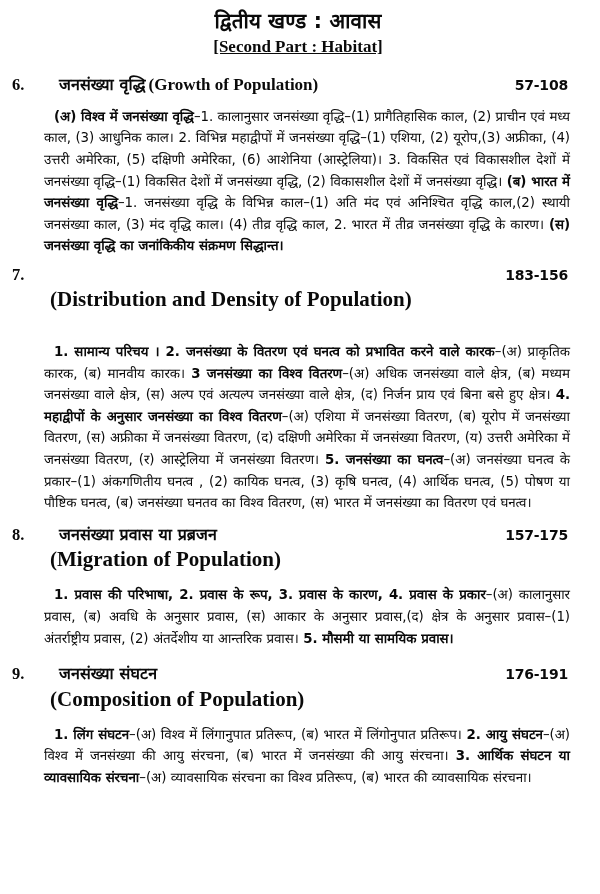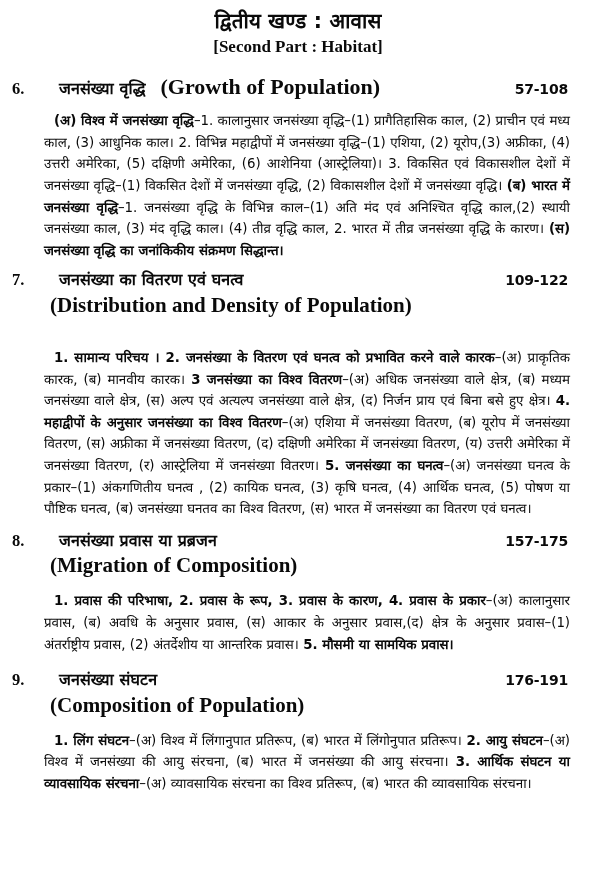--- a/index.html
+++ b/index.html
@@ -37,20 +37,21 @@
     line-height: 1.32;
     letter-spacing: 0.2px;
     margin: 2px 0 1px 0;
   }
   .part-title-en {
     font-family: "Liberation Serif", "DejaVu Serif", serif;
     font-weight: bold;
     font-size: 17px;
     line-height: 1.3;
     margin: 0 0 16px 0;
+    text-decoration: underline;
   }
 
   
   .entry {
     position: relative;
     margin: 0 0 2px 0;
   }
   .entry-headrow {
     display: flex;
     align-items: baseline;
@@ -77,22 +78,22 @@
     font-weight: bold;
     font-size: 16px;
     line-height: 1.35;
     letter-spacing: 0.1px;
     white-space: nowrap;
     margin-left: 25px;
   }
   .entry-title-en-inline {
     font-family: "Liberation Serif", "DejaVu Serif", serif;
     font-weight: bold;
-    font-size: 22px;
-    padding-left: 15px;
+    font-size: 17px;
+    padding-left: 3px;
     white-space: nowrap;
   }
   .entry-pages {
     font-family: "DejaVu Sans", "Liberation Sans", sans-serif;
     font-weight: bold;
     font-size: 14px;
     letter-spacing: -0.2px;
     flex: 0 0 auto;
     padding-right: 18px;
     white-space: nowrap;
@@ -153,37 +154,36 @@
       </div>
       <span class="entry-pages">57-108</span>
     </div>
     <div class="entry-body indent-first"><b>(अ) विश्व में जनसंख्या वृद्धि</b>–1. कालानुसार जनसंख्या वृद्धि–(1) प्रागैतिहासिक काल, (2) प्राचीन एवं मध्य काल, (3) आधुनिक काल। 2. विभिन्न महाद्वीपों में जनसंख्या वृद्धि–(1) एशिया, (2) यूरोप,(3) अफ्रीका, (4) उत्तरी अमेरिका, (5) दक्षिणी अमेरिका, (6) आशेनिया (आस्ट्रेलिया)। 3. विकसित एवं विकासशील देशों में जनसंख्या वृद्धि–(1) विकसित देशों में जनसंख्या वृद्धि, (2) विकासशील देशों में जनसंख्या वृद्धि। <b>(ब) भारत में जनसंख्या वृद्धि</b>–1. जनसंख्या वृद्धि के विभिन्न काल–(1) अति मंद एवं अनिश्चित वृद्धि काल,(2) स्थायी जनसंख्या काल, (3) मंद वृद्धि काल। (4) तीव्र वृद्धि काल, 2. भारत में तीव्र जनसंख्या वृद्धि के कारण। <b>(स) जनसंख्या वृद्धि का जनांकिकीय संक्रमण सिद्धान्त।</b></div>
   </div>
 
   <div class="entry e7">
     <div class="entry-headrow">
       <div class="entry-num-title">
         <span class="entry-num">7.</span>
-        <span class="entry-title-hi">जनसंख्या का वितरण एवं घनत्व</span>
       </div>
-      <span class="entry-pages">109-122</span>
+      <span class="entry-pages">183-156</span>
     </div>
     <div class="entry-title-en-block">(Distribution and Density of Population)</div>
     <div class="entry-body indent-first"><b>1. सामान्य परिचय । 2. जनसंख्या के वितरण एवं घनत्व को प्रभावित करने वाले कारक</b>–(अ) प्राकृतिक कारक, (ब) मानवीय कारक। <b>3 जनसंख्या का विश्व वितरण</b>–(अ) अधिक जनसंख्या वाले क्षेत्र, (ब) मध्यम जनसंख्या वाले क्षेत्र, (स) अल्प एवं अत्यल्प जनसंख्या वाले क्षेत्र, (द) निर्जन प्राय एवं बिना बसे हुए क्षेत्र। <b>4. महाद्वीपों के अनुसार जनसंख्या का विश्व वितरण</b>–(अ) एशिया में जनसंख्या वितरण, (ब) यूरोप में जनसंख्या वितरण, (स) अफ्रीका में जनसंख्या वितरण, (द) दक्षिणी अमेरिका में जनसंख्या वितरण, (य) उत्तरी अमेरिका में जनसंख्या वितरण, (र) आस्ट्रेलिया में जनसंख्या वितरण। <b>5. जनसंख्या का घनत्व</b>–(अ) जनसंख्या घनत्व के प्रकार–(1) अंकगणितीय घनत्व , (2) कायिक घनत्व, (3) कृषि घनत्व, (4) आर्थिक घनत्व, (5) पोषण या पौष्टिक घनत्व, (ब) जनसंख्या घनतव का विश्व वितरण, (स) भारत में जनसंख्या का वितरण एवं घनत्व।</div>
   </div>
 
   <div class="entry e8">
     <div class="entry-headrow">
       <div class="entry-num-title">
         <span class="entry-num">8.</span>
         <span class="entry-title-hi">जनसंख्या प्रवास या प्रब्रजन</span>
       </div>
       <span class="entry-pages">157-175</span>
     </div>
-    <div class="entry-title-en-block">(Migration of Composition)</div>
+    <div class="entry-title-en-block">(Migration of Population)</div>
     <div class="entry-body indent-first"><b>1. प्रवास की परिभाषा, 2. प्रवास के रूप, 3. प्रवास के कारण, 4. प्रवास के प्रकार</b>–(अ) कालानुसार प्रवास, (ब) अवधि के अनुसार प्रवास, (स) आकार के अनुसार प्रवास,(द) क्षेत्र के अनुसार प्रवास–(1) अंतर्राष्ट्रीय प्रवास, (2) अंतर्देशीय या आन्तरिक प्रवास। <b>5. मौसमी या सामयिक प्रवास।</b></div>
   </div>
 
   <div class="entry e9">
     <div class="entry-headrow">
       <div class="entry-num-title">
         <span class="entry-num">9.</span>
         <span class="entry-title-hi">जनसंख्या संघटन</span>
       </div>
       <span class="entry-pages">176-191</span>

